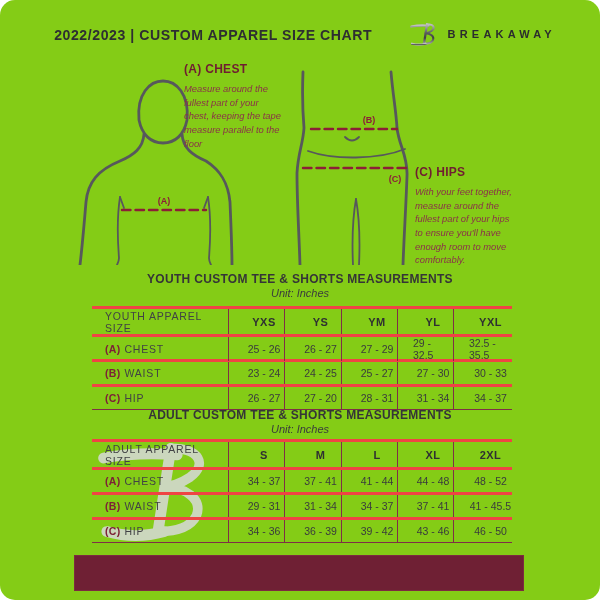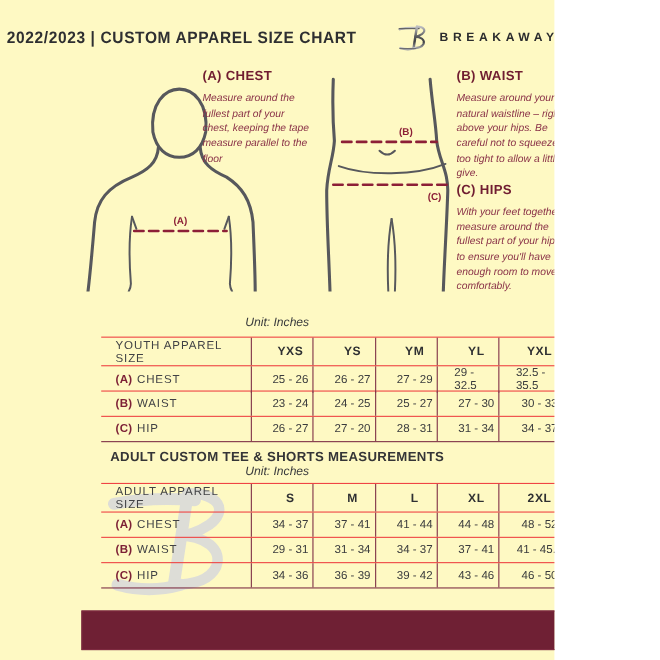--- a/index.html
+++ b/index.html
@@ -1,17 +1,17 @@
 <!DOCTYPE html>
 <html><head>
 <meta charset="utf-8">
 <style>
   html,body{margin:0;padding:0;}
-  .page{position:relative;width:504px;height:600px;background:#fef9c3;overflow:hidden;
-        font-family:"Liberation Sans",sans-serif;color:#3a3b3d;}
+  .page{position:relative;width:600px;height:600px;background:#84cc16;overflow:hidden;
+        font-family:"Liberation Sans",sans-serif;color:#3a3b3d;border-radius:15px;}
 
   
   .header{position:absolute;top:18px;left:0;width:100%;display:flex;
           justify-content:center;align-items:center;gap:26px;z-index:2;}
   .doc-title{font-size:15px;font-weight:bold;letter-spacing:.6px;color:#2e2f31;
              transform:scaleX(.94);transform-origin:center;white-space:nowrap;}
   .brand{display:flex;align-items:center;gap:9px;}
   .brand-name{font-size:11px;font-weight:bold;letter-spacing:4.2px;color:#2b2c2e;}
 
   
@@ -30,21 +30,21 @@
   .note-waist{left:415px;top:62px;width:103px;}
   .note-hips{left:415px;top:165px;width:103px;}
 
   
   .tbl-title{position:absolute;left:0;width:100%;text-align:center;font-size:12px;
              font-weight:bold;letter-spacing:.3px;color:#353537;z-index:1;}
   .tbl-unit{position:absolute;left:0;width:100%;text-align:center;font-size:11px;
             font-style:italic;color:#3a3b3d;z-index:1;}
   .tbl{position:absolute;left:92px;width:420px;z-index:1;}
   .tr{display:grid;grid-template-columns:136px 56px 57px 56px 56px 59px;
-      border-top:1px solid #ef4444;}
+      border-top:3px solid #ef4444;}
   .tr:last-child{border-bottom:1px solid #7f3046;}
   .tr{height:22px;}
   .tr.thead{height:25px;}
   .tc{display:flex;align-items:center;justify-content:center;font-size:10.5px;color:#3a3b3d;padding-left:15px;}
   .tc:not(:first-child){border-left:1px solid #7f3046;}
   .tc.lbl{justify-content:flex-start;padding-left:13px;letter-spacing:.8px;color:#414245;
           font-size:10.5px;}
   .tc .pfx{font-weight:bold;color:#7d2136;margin-right:4px;letter-spacing:.3px;}
   .tc.size{font-weight:bold;font-size:11px;color:#2f3032;letter-spacing:.5px;}
 
@@ -106,29 +106,26 @@
     <path class="dash" d="M28 71 L 114 71"></path>
     <path class="dash" d="M20 110 L 125 110"></path>
     <text x="86" y="65">(B)</text>
     <text x="112" y="124">(C)</text>
   </svg>
 
   <div class="note note-chest">
     <h3>(A) CHEST</h3>
     <p>Measure around the fullest part of your chest, keeping the tape measure parallel to the floor</p>
   </div>
-  <div class="note note-waist">
-    <h3>(B) WAIST</h3>
-    <p>Measure around your natural waistline – right above your hips. Be careful not to squeeze too tight to allow a little give.</p>
-  </div>
   <div class="note note-hips">
     <h3>(C) HIPS</h3>
     <p>With your feet together, measure around the fullest part of your hips to ensure you'll have enough room to move comfortably.</p>
   </div>
 
+  <div class="tbl-title y-title">YOUTH CUSTOM TEE &amp; SHORTS MEASUREMENTS</div>
   <div class="tbl-unit y-unit">Unit: Inches</div>
   <div class="tbl y-tbl">
     <div class="tr thead">
       <div class="tc lbl">YOUTH APPAREL SIZE</div>
       <div class="tc size">YXS</div>
       <div class="tc size">YS</div>
       <div class="tc size">YM</div>
       <div class="tc size">YL</div>
       <div class="tc size">YXL</div>
     </div>

